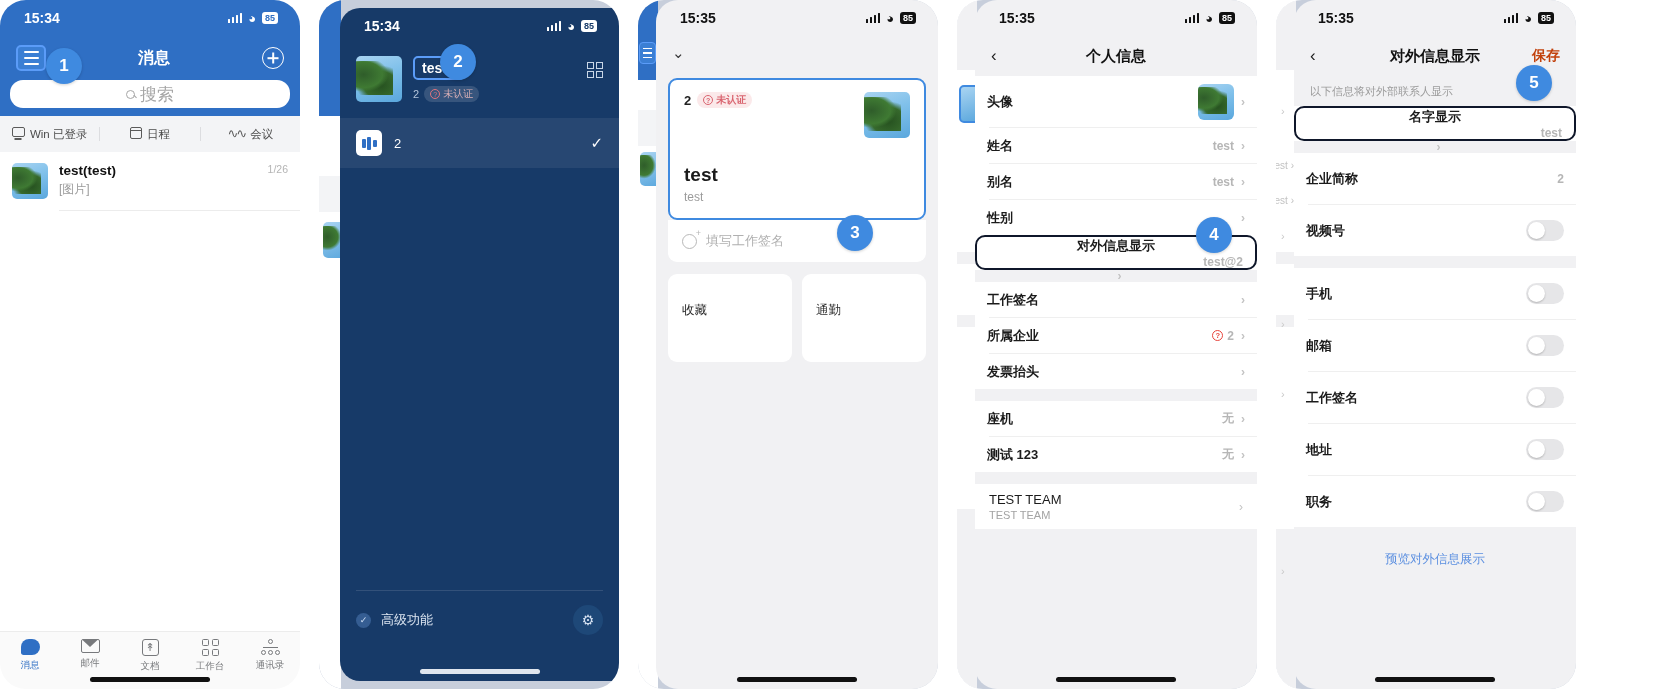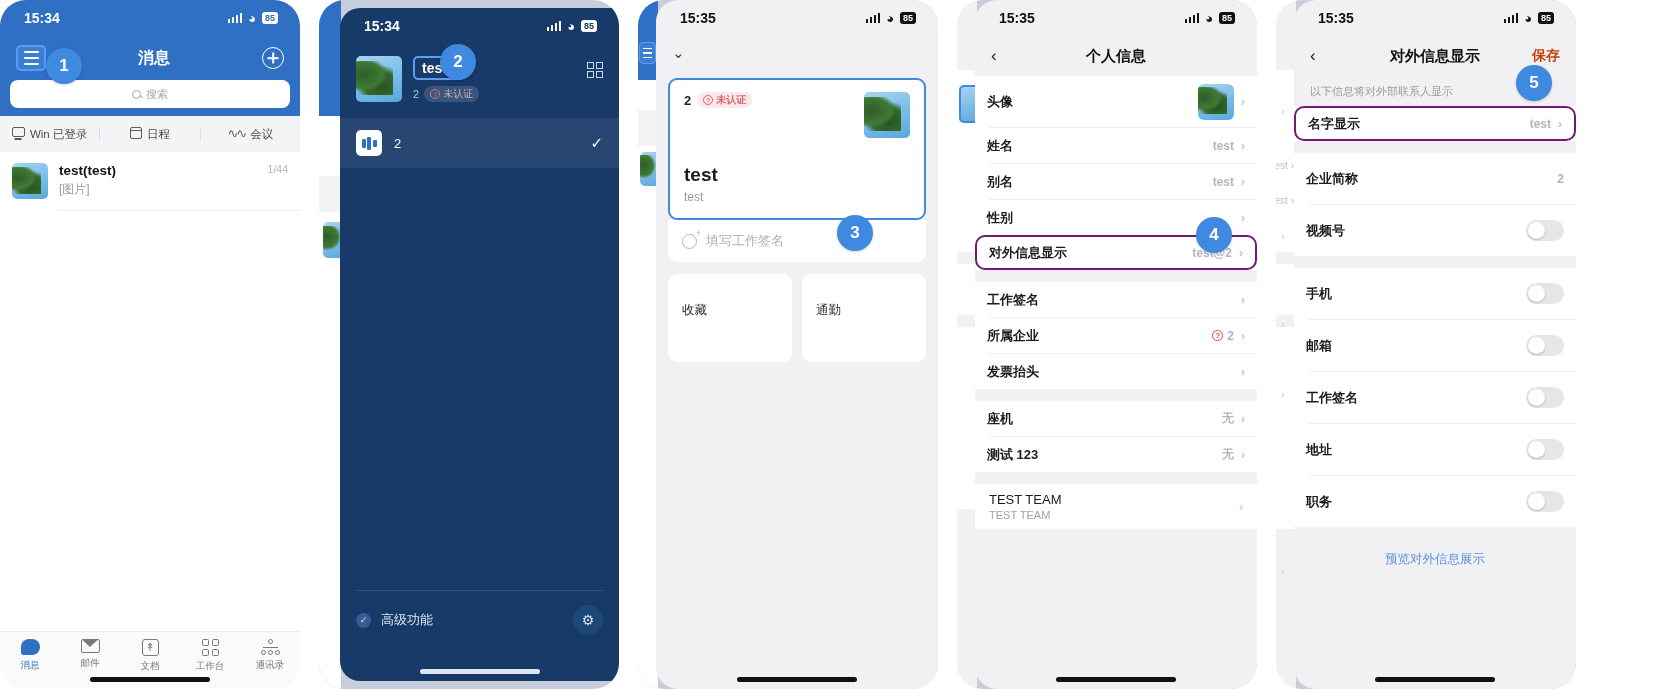--- a/index.html
+++ b/index.html
@@ -71,23 +71,23 @@
     border: 1.6px solid #fff; position: relative;
   }
   .plus-circle::before, .plus-circle::after {
     content:""; position:absolute; background:#fff; left:50%; top:50%;
   }
   .plus-circle::before { width: 11px; height: 1.6px; transform: translate(-50%,-50%); }
   .plus-circle::after { width: 1.6px; height: 11px; transform: translate(-50%,-50%); }
 
   .p1-searchwrap { background: #2f6fc4; padding: 0 10px 8px; }
   .p1-search {
-    background: #fff; border-radius: 8px; height: 28px;
+    background: #fff; border-radius: 13px; height: 28px;
     display: flex; align-items: center; justify-content: center;
-    gap: 5px; color: #a6a6a6; font-size: 11px;
+    gap: 5px; color: #a6a6a6; font-size: 17px;
   }
   .mag {
     width: 9px; height: 9px; border: 1.4px solid #a6a6a6; border-radius: 50%;
     position: relative; display:inline-block;
   }
   .mag::after {
     content:""; position:absolute; width: 4px; height: 1.4px; background:#a6a6a6;
     transform: rotate(45deg); right: -3px; bottom: 0;
   }
   .p1-quick {
@@ -284,21 +284,21 @@
   .listgap { height: 12px; background:#f1f1f3; }
   .row {
     display: flex; align-items: center; padding: 0 12px;
     height: 35px; background: #fff; position: relative; font-weight: bold;
   }
   .row.tall { height: 51px; }
   .rowlabel { font-size: 13px; color:#1b1b1b; }
   .rowvalue { margin-left: auto; font-size: 12px; color:#b6b6b6; }
   .rowchev { margin-left: 7px; color: #c3c3c3; font-size: 12px; }
   .rowsep { height:1px; background:#efefef; margin-left:14px; }
-  .hl { border: 2px solid #701a75; border-radius: 10px; }
+  .hl { border: 2px solid #0f172a; border-radius: 10px; flex-direction: column; }
   .avatar-sm { width: 36px; height: 36px; border-radius: 6px; margin-left:auto;
     background: linear-gradient(160deg,#a9d4f2 0%,#7fc0ea 45%,#5aa7dd 100%); overflow:hidden; position:relative;}
   .avatar-sm::before{content:"";position:absolute;left:-10%;top:10%;width:90%;height:75%;
     background: radial-gradient(ellipse at 30% 40%, #2f5d2a 0%, #3f7a33 45%, transparent 60%),
                 radial-gradient(ellipse at 70% 70%, #25501f 0%, #36692c 40%, transparent 58%);}
   .qmark.red { border-color:#e8453c; color:#e8453c; width:11px;height:11px;font-size:7.5px; }
   .teamrow { padding: 8px 14px; background:#fff; display:flex; align-items:center; }
   .teamname { font-size: 13px; color:#1b1b1b; font-weight: 500;}
   .teamsub { font-size: 11px; color:#a3a3a3; margin-top:2px; }
   .section-note { font-size: 11px; color:#9b9b9b; padding: 8px 16px 7px; }
@@ -375,21 +375,21 @@
         <span>会议</span>
       </div>
     </div>
 
     <div class="chatrow">
       <div class="thumb"></div>
       <div class="chatmeta">
         <div class="chatname">test(test)</div>
         <div class="chatsub">[图片]</div>
       </div>
-      <div class="chattime">1/44</div>
+      <div class="chattime">1/26</div>
     </div>
     <div class="divider-inset"></div>
 
     <div class="tabbar">
       <div class="tabitem active">
         <span class="ic-bubble"></span>
         <span class="tablabel">消息</span>
       </div>
       <div class="tabitem">
         <span class="ic-mail"></span>

